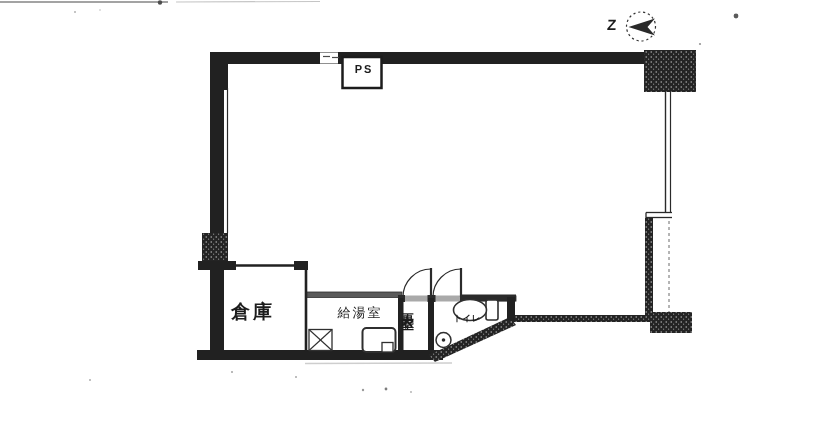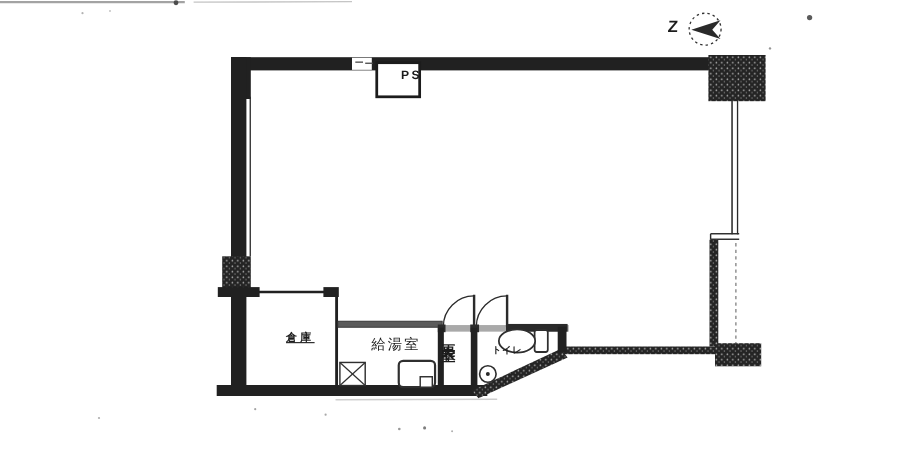--- a/index.html
+++ b/index.html
@@ -3,25 +3,25 @@
 <meta charset="utf-8">
 <style>
   html,body{margin:0;padding:0;background:#fff;}
   #stage{
     position:relative;width:833px;height:425px;background:#ffffff;
     font-family:"Liberation Sans","DejaVu Sans",sans-serif;color:#1c1c1c;
     overflow:hidden;
   }
   #plan-svg{position:absolute;left:0;top:0;}
   .lbl{position:absolute;color:#1c1c1c;white-space:nowrap;line-height:1.1;}
-  .lbl-ps{left:354px;top:63px;width:40px;text-align:center;font-size:11px;letter-spacing:2px;font-weight:bold;}
-  .lbl-storage{left:220px;top:302px;width:66px;text-align:right;font-size:10px;letter-spacing:3px;font-weight:bold;text-decoration:underline;}
+  .lbl-ps{left:344px;top:63px;width:40px;text-align:center;font-size:11px;letter-spacing:2px;font-weight:bold;}
+  .lbl-storage{left:220px;top:302px;width:66px;text-align:center;font-size:19px;letter-spacing:3px;font-weight:bold;}
   .lbl-kitchenette{left:318px;top:306px;width:84px;text-align:center;font-size:13px;letter-spacing:2px;font-weight:normal;}
   .lbl-changing{left:400px;top:303px;height:56px;writing-mode:vertical-rl;text-orientation:upright;font-size:12.5px;letter-spacing:2px;font-weight:bold;}
-  .lbl-toilet{left:441px;top:314px;width:40px;text-align:center;font-size:8.5px;letter-spacing:0.5px;font-weight:bold;}
+  .lbl-toilet{left:441px;top:314px;width:40px;text-align:right;font-size:8.5px;letter-spacing:0.5px;font-weight:bold;}
   .lbl-north{left:607px;top:17px;font-size:15px;font-weight:bold;transform:skewX(-4deg);}
 </style>
 </head>
 <body>
 
 <div id="stage">
 
   <svg id="plan-svg" width="833" height="425" viewBox="0 0 833 425">
     <defs>
       <pattern id="speck" width="5" height="5" patternUnits="userSpaceOnUse">

